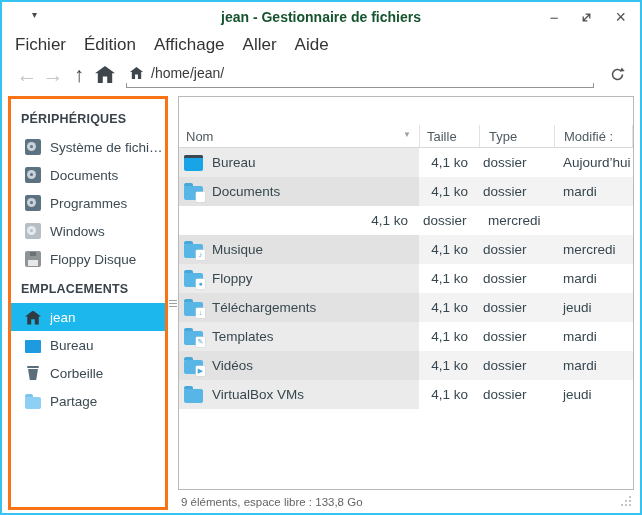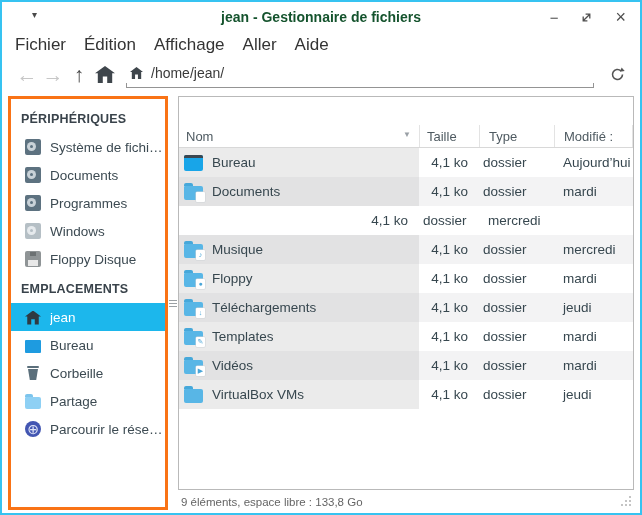--- a/index.html
+++ b/index.html
@@ -190,24 +190,20 @@
           <span class="slabel">Bureau</span>
         </div>
         <div class="sitem">
           <span class="si trash"></span>
           <span class="slabel">Corbeille</span>
         </div>
         <div class="sitem">
           <span class="si folder-sm"></span>
           <span class="slabel">Partage</span>
         </div>
-        <div class="sitem">
-          <span class="si network"></span>
-          <span class="slabel">Parcourir le rése…</span>
-        </div>
       </div>
 
     <div class="splitter">
         <i class="grip"></i>
       </div>
 
     <div class="main">
       <div class="listpanel">
         <div class="lheader">
           <div class="hc c-name">

